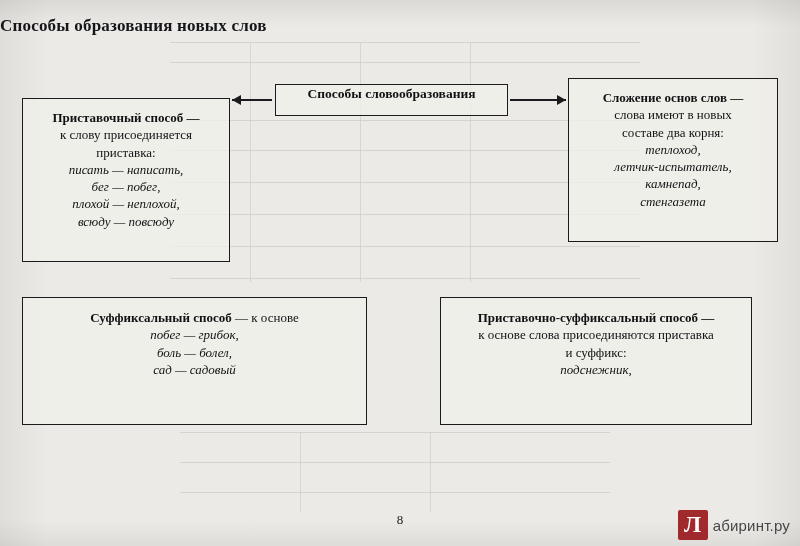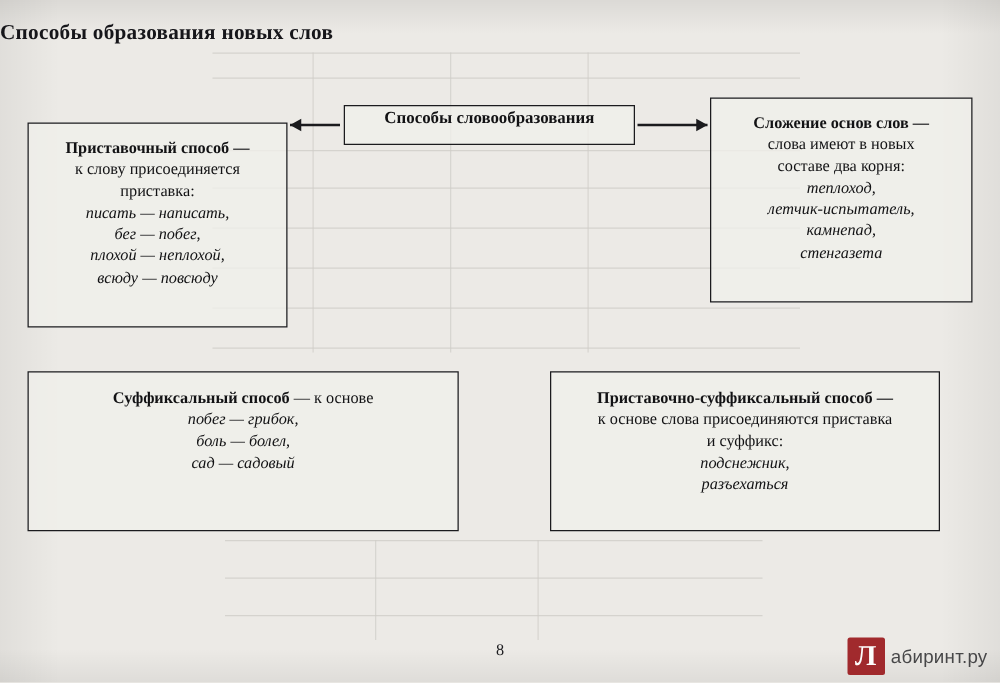--- a/index.html
+++ b/index.html
@@ -206,21 +206,20 @@
     <span class="ln i">побег — грибок,</span>
     <span class="ln i">боль — болел,</span>
     <span class="ln i">сад — садовый</span>
   </div>
 
   <div class="box" id="prefsuf-box">
     <span class="ln first-line b">Приставочно-суффиксальный способ —</span>
     <span class="ln">к основе слова присоединяются приставка</span>
     <span class="ln">и суффикс:</span>
     <span class="ln i">подснежник,</span>
-    <span class="ln i">разъехаться</span>
   </div>
 
   <div id="page-number">8</div>
 
   <div id="watermark">
     <span class="mark">Л</span>
     <span class="wtext">абиринт.ру</span>
   </div>
 
 </div>

